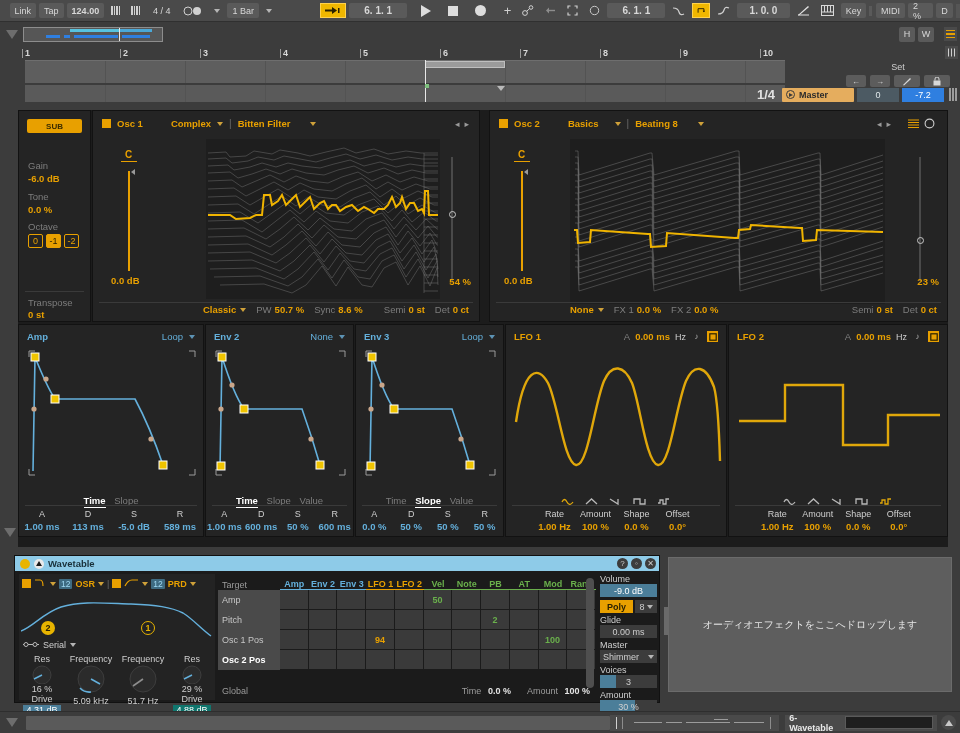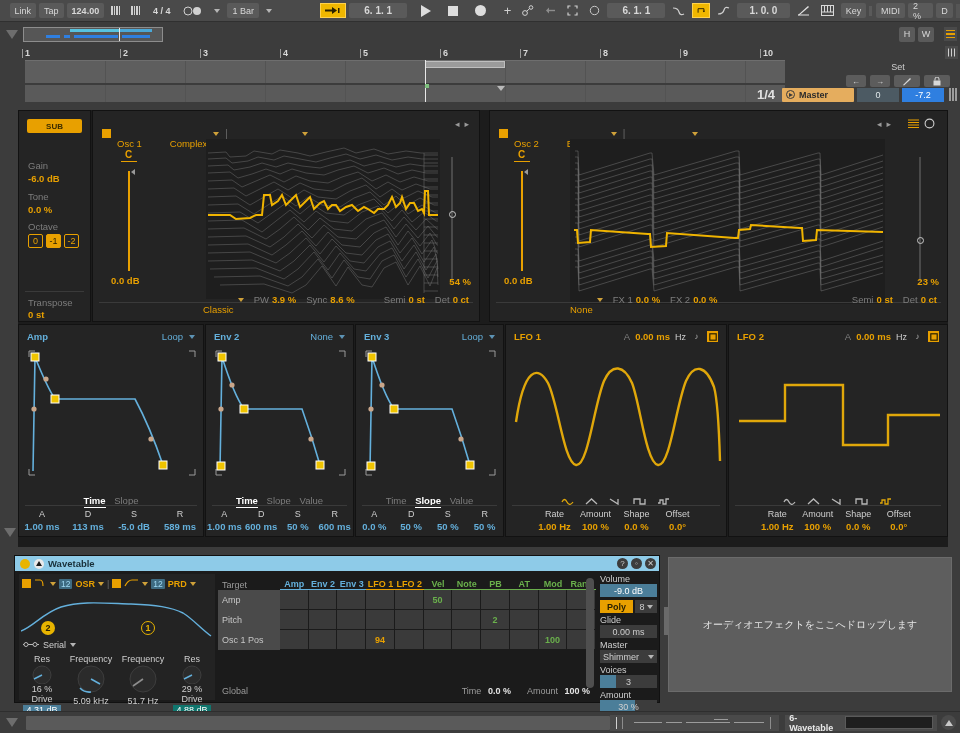--- a/index.html
+++ b/index.html
@@ -68,21 +68,21 @@
                border-top:2.5px solid transparent;border-bottom:2.5px solid transparent;margin-left:1px;}
   .val-dark { height:14px;width:42px;background:#4c5a63;color:#dfe7ea;font-size:9px;
               display:flex;align-items:center;justify-content:center; }
   .val-blue { height:14px;width:42px;background:#2f7fe0;color:#fff;font-size:9px;
               display:flex;align-items:center;justify-content:center; }
 
   
   .wtbig { position:absolute; left:18px; top:110px; width:930px; height:437px;
            background:#1c1c1c; }
   .panel { position:absolute; background:#242424; border:1px solid #121212; }
-  .plabel { color:#e8a000; font-size:9.5px; font-weight:normal;margin-top:20px; }
+  .plabel { color:#e8a000; font-size:9.5px; font-weight:bold; }
   .pval { color:#e8a000; font-size:9.5px; font-weight:bold; }
   .pdim { color:#7d7d7d; font-size:9.5px; }
 
   
   .subpanel { left:0; top:0; width:73px; height:212px; }
   .sub-btn { position:absolute; left:8px; top:8px; width:55px; height:14px;
              background:#e8a000; color:#3a2c00; font-size:8px; font-weight:bold;
              display:flex; align-items:center; justify-content:center; border-radius:2px; }
   .oct-row { position:absolute; display:flex; gap:3px; }
   .oct-b { width:15px;height:14px; border:1px solid #e8a000; color:#e8a000;
@@ -205,21 +205,21 @@
         </span>
     </div>
     <div class="tb-btn">
       <span class="ticks">
           <i></i>
           <i></i>
           <i></i>
           <i></i>
         </span>
     </div>
-    <div class="tb-cell tb-flat" style="width:38px;font-weight:bold">4 / 4</div>
+    <div class="tb-cell tb-flat" style="width:38px;font-weight:normal">4 / 4</div>
     <div class="tb-btn">
       <svg width="20" height="10" viewBox="0 0 20 10">
           <circle cx="5" cy="5" r="4" stroke="#d0d0d0" fill="none" stroke-width="1"></circle>
           <circle cx="14" cy="5" r="4" fill="#d0d0d0"></circle>
         </svg>
     </div>
     <div class="tb-btn">
         <span class="caret" style="border-top-color:#b5b5b5"></span>
       </div>
     <div class="tb-cell" style="width:42px">1 Bar</div>
@@ -491,21 +491,21 @@
       <div class="vslider-track" style="right:26px;top:46px;height:124px"></div>
       <div style="position:absolute;right:23px;top:100px;width:7px;height:7px;border:1px solid #c8c8c8;border-radius:50%"></div>
       <div style="position:absolute;right:8px;top:165px" class="pval">54 %</div>
 
       <div class="divline" style="top:191px"></div>
       <div class="bottom-row" style="left:0;right:0;display:flex;align-items:center">
         <span style="width:110px"></span>
         <span class="plabel">Classic</span>
         <span class="caret" style="margin:0 10px 0 4px"></span>
         <span class="pdim">PW</span>
-        <span class="pval" style="margin:0 10px 0 3px">3.9 %</span>
+        <span class="pval" style="margin:0 10px 0 3px">50.7 %</span>
         <span class="pdim">Sync</span>
         <span class="pval" style="margin-left:3px">8.6 %</span>
         <span style="flex:1"></span>
         <span class="pdim">Semi</span>
         <span class="pval" style="margin:0 10px 0 3px">0 st</span>
         <span class="pdim">Det</span>
         <span class="pval" style="margin:0 10px 0 3px">0 ct</span>
       </div>
     </div>
 
@@ -992,20 +992,34 @@
           <div class="mm-cell"></div>
           <div class="mm-cell" style="color:#e8a000">94</div>
           <div class="mm-cell"></div>
             <div class="mm-cell"></div>
           <div class="mm-cell"></div>
             <div class="mm-cell"></div>
           <div class="mm-cell"></div>
           <div class="mm-cell" style="color:#6ab04c">100</div>
           <div class="mm-cell"></div>
         </div>
+        <div class="mm-row">
+          <div class="mm-rowlbl sel">Osc 2 Pos</div>
+          <div class="mm-cell"></div>
+            <div class="mm-cell"></div>
+          <div class="mm-cell"></div>
+            <div class="mm-cell"></div>
+          <div class="mm-cell"></div>
+            <div class="mm-cell"></div>
+          <div class="mm-cell"></div>
+            <div class="mm-cell"></div>
+          <div class="mm-cell"></div>
+            <div class="mm-cell"></div>
+          <div class="mm-cell"></div>
+        </div>
         <div class="glob-lbl">Global</div>
         <div class="mm-foot">
           <span style="color:#9b9b9b">Time</span>
           <span style="color:#e4e4e4;font-weight:bold;margin:0 14px 0 4px">0.0 %</span>
           <span style="color:#9b9b9b">Amount</span>
           <span style="color:#e4e4e4;font-weight:bold;margin-left:4px">100 %</span>
         </div>
         <div class="scroll-v" style="right:2px;top:4px;height:110px"></div>
       </div>
 

